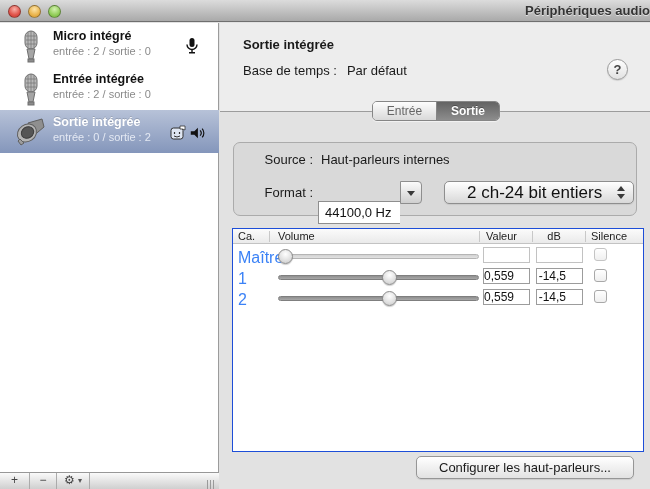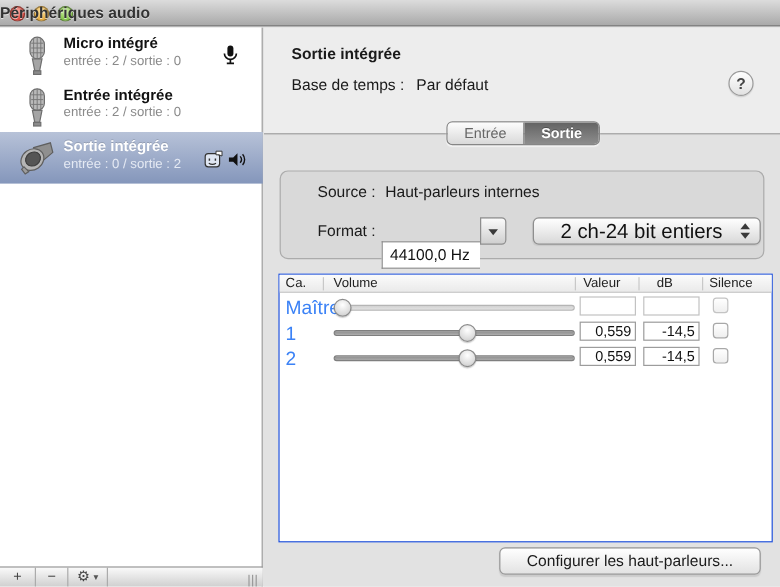--- a/index.html
+++ b/index.html
@@ -9,21 +9,21 @@
     font-family:"Liberation Sans","DejaVu Sans",sans-serif;
     background:#e2e2e2;-webkit-font-smoothing:antialiased;
   }
   
   .titlebar{
     position:absolute;left:0;top:0;width:650px;height:22px;
     background:linear-gradient(#dcdcdc,#a9a9a9);
     border-bottom:1px solid #6f6f6f;
   }
   .titlebar .title{
-    position:absolute;left:0;right:0;top:3px;text-align:left;
+    position:absolute;left:0;right:0;top:3px;text-align:right;
     font-size:13px;font-weight:700;color:#333;
     text-shadow:0 1px 0 rgba(255,255,255,.6);
   }
   .tl{position:absolute;top:5px;width:13px;height:13px;border-radius:50%;border:1px solid rgba(0,0,0,.35);}
   .tl.red{left:8px;background:radial-gradient(circle at 50% 30%,#f8b0a8,#e1544a 60%,#c33a31);}
   .tl.yellow{left:28px;background:radial-gradient(circle at 50% 30%,#fde4a8,#eab54e 60%,#d3952e);}
   .tl.green{left:48px;background:radial-gradient(circle at 50% 30%,#d3f1b0,#93ce5a 60%,#6faf3a);}
   
   .sidebar{
     position:absolute;left:0;top:23px;width:219px;height:466px;
@@ -143,21 +143,21 @@
   }
   .track.dim{background:linear-gradient(#d2d2d2,#e2e2e2);border-color:#b5b5b5;}
   .knob{
     position:absolute;top:-6px;width:15px;height:15px;border-radius:50%;
     background:radial-gradient(circle at 50% 32%,#ffffff,#dcdcdc 65%,#c2c2c2);
     border:1px solid #8b8b8b;box-shadow:0 1px 1px rgba(0,0,0,.2);
   }
   .field-box{
     position:absolute;top:2px;width:47px;height:16px;background:#fff;
     border:1px solid #9c9c9c;font-size:12px;color:#111;text-align:right;
-    line-height:14px;padding-right:3px;
+    line-height:14px;padding-right:16px;
   }
   .field-box.dim{border-color:#c2c2c2;}
   .f-val{left:250px;}
   .f-db{left:303px;}
   .cbox{
     position:absolute;left:361px;top:3px;width:13px;height:13px;border-radius:3px;
     background:linear-gradient(#ffffff,#efefef);border:1px solid #a8a8a8;
   }
   .cbox.dim{border-color:#c4c4c4;}
   

